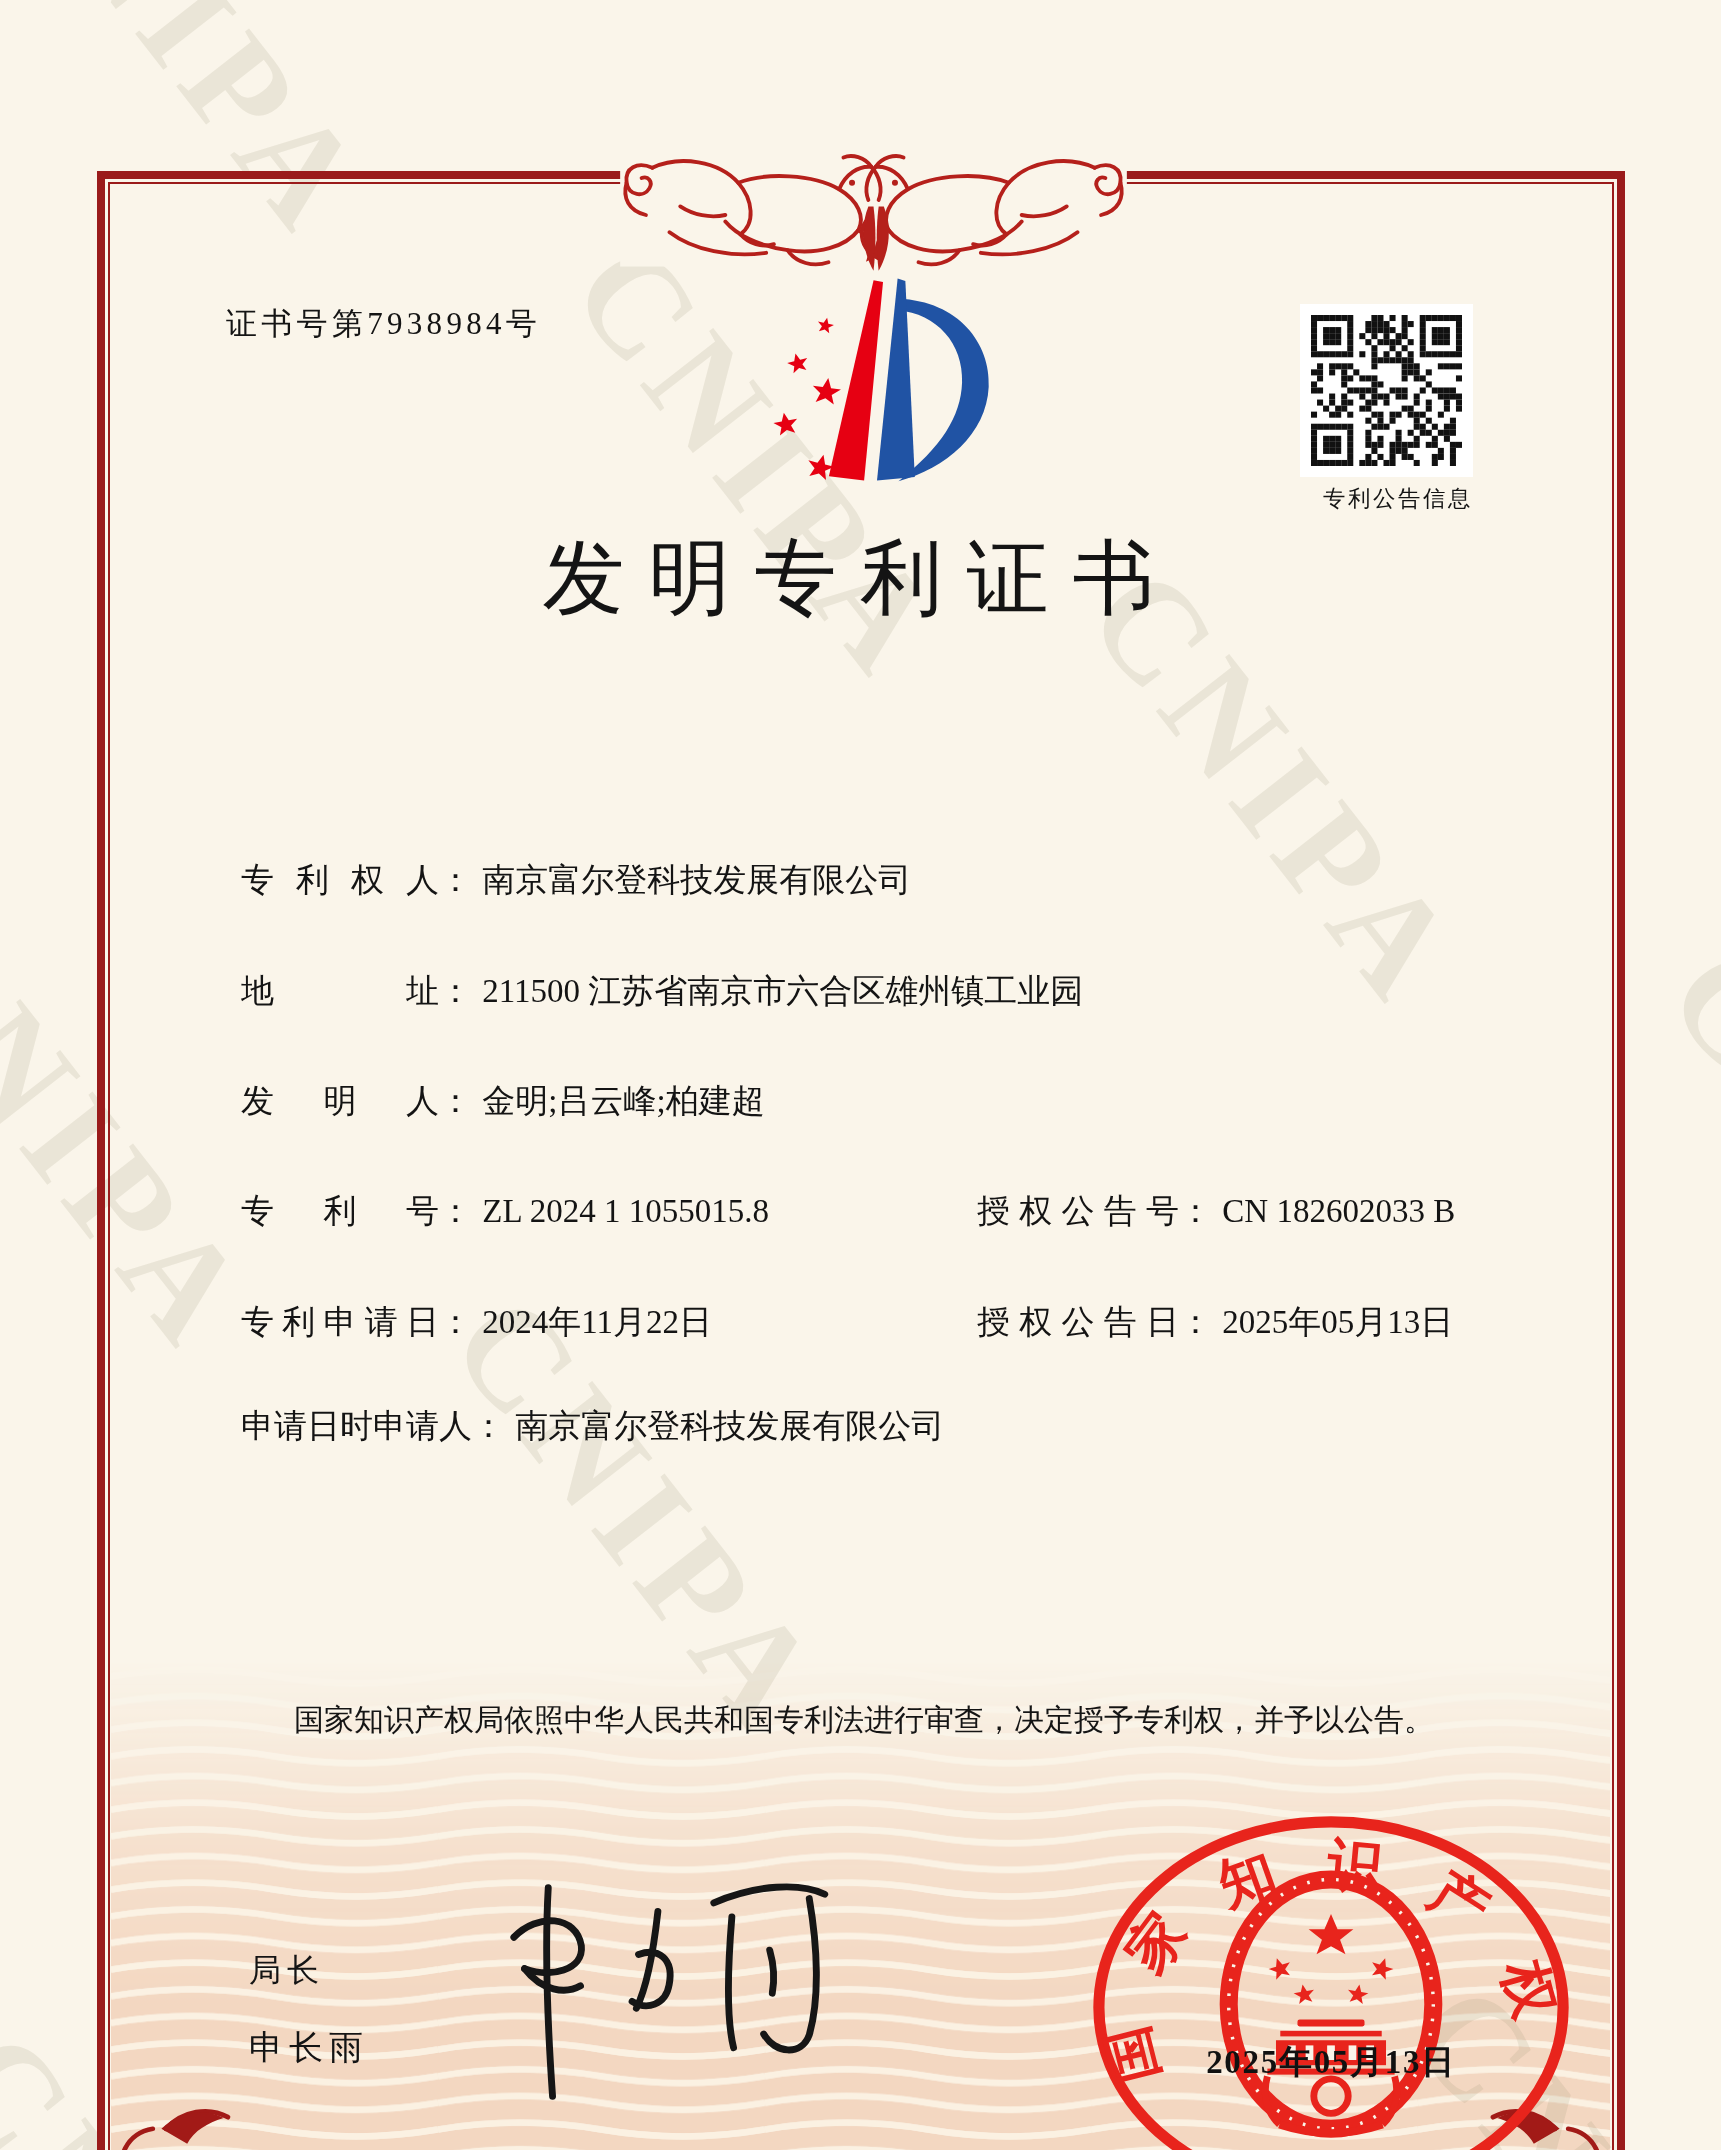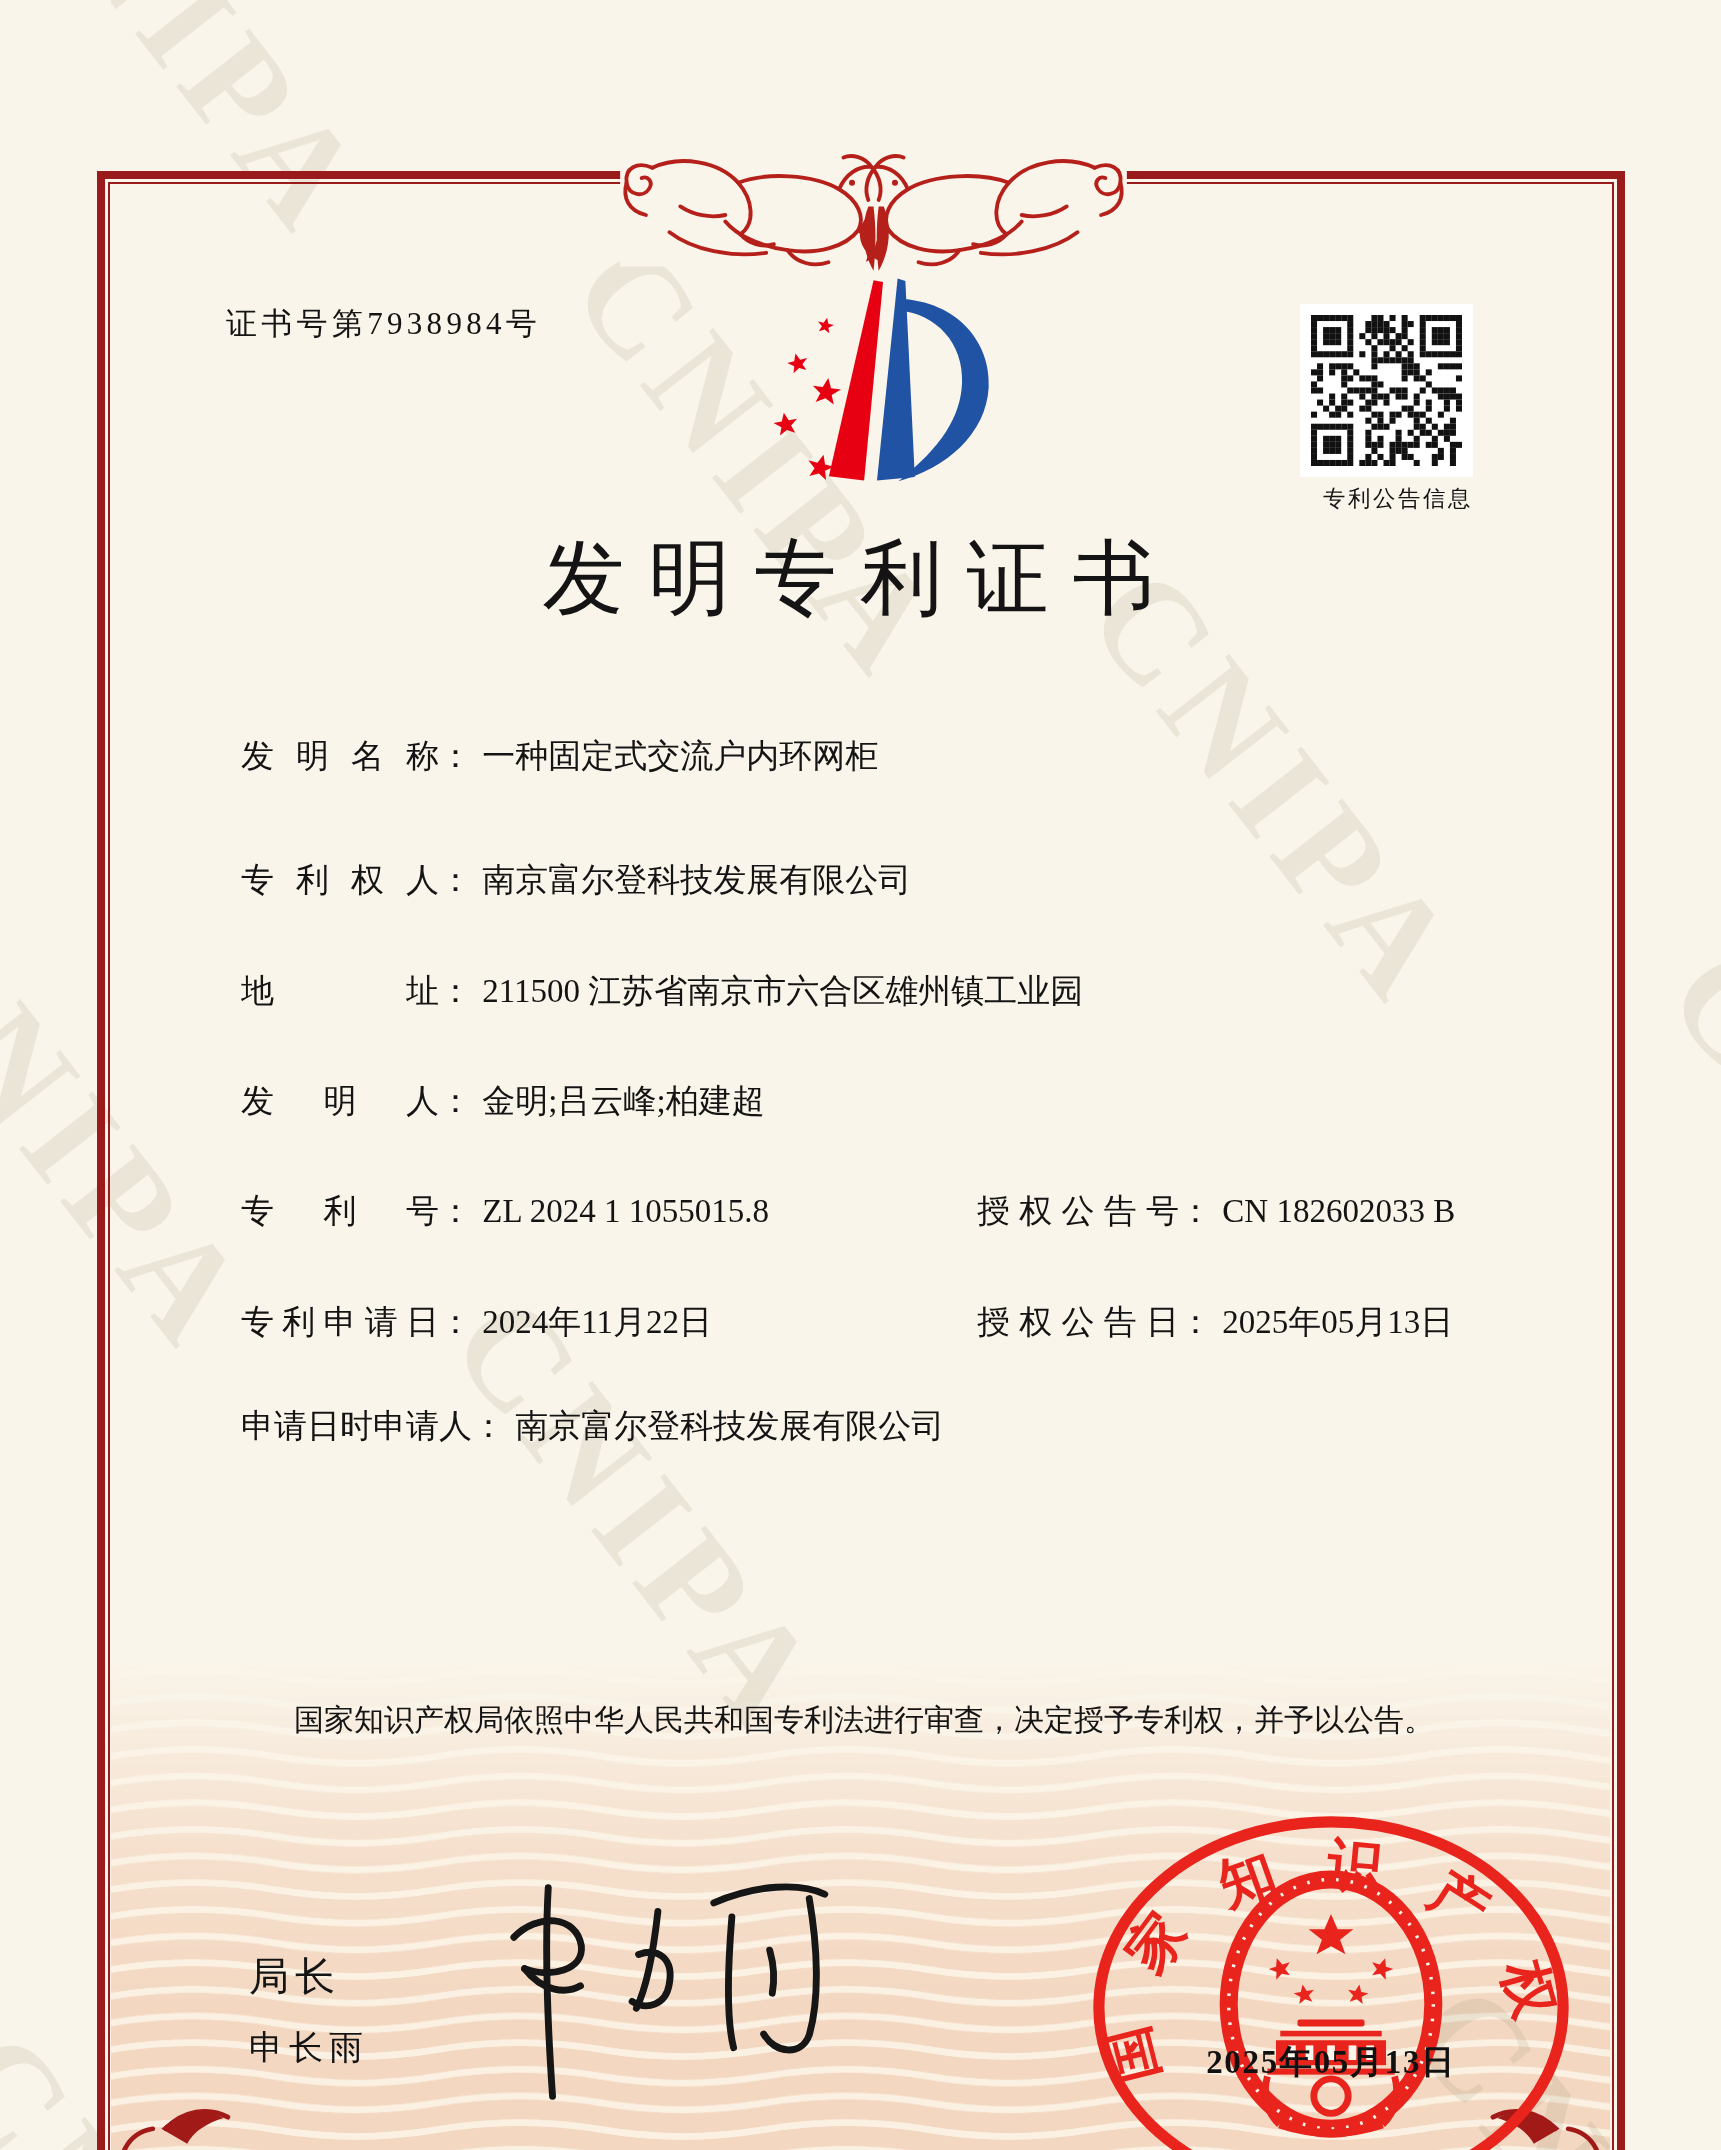--- a/index.html
+++ b/index.html
@@ -47,21 +47,21 @@
   .w5r{width:202px;}
   .colon{display:inline-block; vertical-align:top;}
   .fvalue{margin-left:10.3px;}
   .rcol{position:absolute; left:736px; top:0; white-space:nowrap;}
 
   
   .statement{left:217px; top:1683px; width:1295px; font-size:30px; line-height:73px; z-index:5;font-family:Liberation Serif, serif;}
   .statement .l1{text-indent:77px;}
 
   
-  .officer-title{left:249px; top:1949px; font-size:40px; letter-spacing:6px; z-index:5;}
+  .officer-title{left:249px; top:1949px; font-size:32px; letter-spacing:6px; z-index:5;}
   .officer-name{left:249px; top:2025px; font-size:34px; letter-spacing:6px; z-index:5;}
 
   
   .seal-date{left:1088px; top:2040px; width:486px; text-align:center; font-size:33px; letter-spacing:1.7px; color:#111; z-index:7; font-weight:bold;}
 </style>
 </head>
 <body>
 
 <div class="page">
 
@@ -468,23 +468,20 @@
           <rect x="182" y="336" width="14" height="14"></rect>
           <rect x="238" y="336" width="14" height="14"></rect>
           <rect x="280" y="336" width="14" height="14"></rect>
           <rect x="322" y="336" width="14" height="14"></rect>
         </svg></div>
     </div>
   <div class="abs qr-caption">专利公告信息</div>
 
   <div class="abs title">发明专利证书</div>
 
-  <div class="row" style="top:736px">
-    <span class="flabel w4">发明名称</span><span class="colon">：</span><span class="fvalue">一种固定式交流户内环网柜</span>
-  </div>
   <div class="row" style="top:860px">
     <span class="flabel w4">专利权人</span><span class="colon">：</span><span class="fvalue">南京富尔登科技发展有限公司</span>
   </div>
   <div class="row" style="top:971px">
     <span class="flabel w4">地址</span><span class="colon">：</span><span class="fvalue">211500 江苏省南京市六合区雄州镇工业园</span>
   </div>
   <div class="row" style="top:1081px">
     <span class="flabel w4">发明人</span><span class="colon">：</span><span class="fvalue">金明;吕云峰;柏建超</span>
   </div>
   <div class="row" style="top:1191px">

